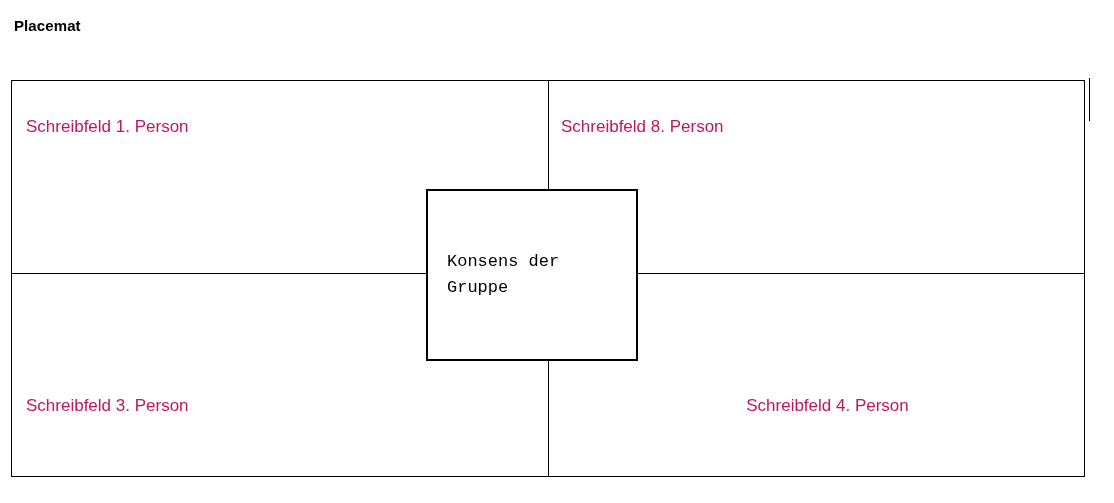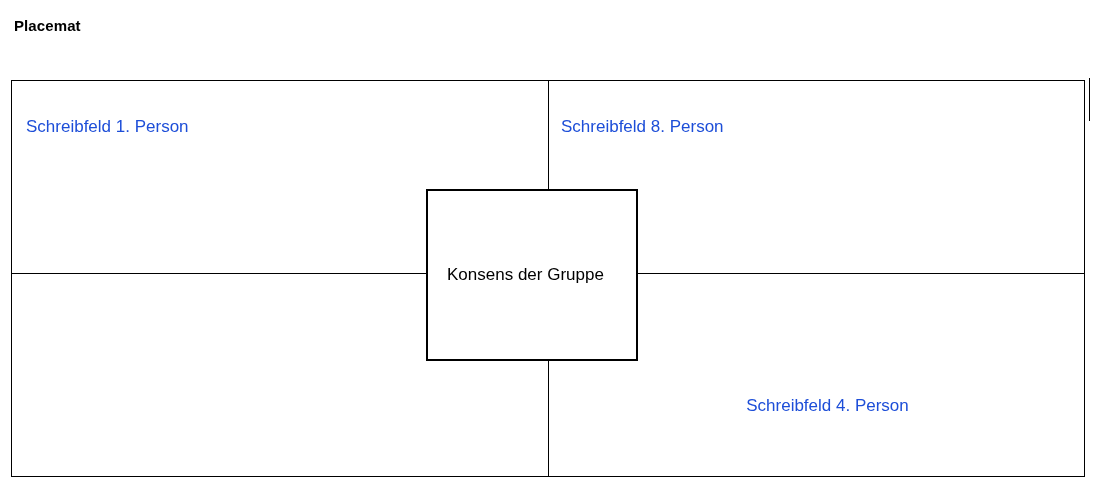--- a/index.html
+++ b/index.html
@@ -57,40 +57,41 @@
   }
   #divider-vertical  { left: 536px; }
   #divider-horizontal{ top: 192px; }
 
   
   .quadrant {
     position: absolute;
     box-sizing: border-box;
     font-size: 17px;
     line-height: 20px;
-    color: #1d4ed8;
+    color: #be185d;
     white-space: nowrap;
   }
   #quadrant-1 { left: 0px;   top: 0px;   width: 536px; height: 192px; padding: 36px 0 0 14px; }
   #quadrant-2 { left: 537px; top: 0px;   width: 537px; height: 192px; padding: 36px 0 0 12px; }
   #quadrant-3 { left: 0px;   top: 193px; width: 536px; height: 203px; padding: 122px 0 0 14px; }
   #quadrant-4 { left: 537px; top: 193px; width: 537px; height: 203px; padding: 122px 0 0 20px; text-align: center; }
 
   
   #center-box {
     position: absolute;
     left: 414px;
     top: 108px;
     width: 212px;
     height: 172px;
     box-sizing: border-box;
     border: 2px solid #000000;
     background: #ffffff;
     display: flex;
     align-items: center;
+    font-family: Liberation Mono, monospace;
   }
   #center-box-label {
     font-size: 17px;
     line-height: 26px;
     padding-left: 19px;
     padding-right: 10px;
     color: #000000;
   }
 
   
@@ -115,20 +116,23 @@
   <div class="divider-h" id="divider-horizontal"></div>
 
   <div class="quadrant" id="quadrant-1">
     <span>Schreibfeld 1. Person</span>
   </div>
 
   <div class="quadrant" id="quadrant-2">
     <span>Schreibfeld 8. Person</span>
   </div>
 
+  <div class="quadrant" id="quadrant-3">
+    <span>Schreibfeld 3. Person</span>
+  </div>
 
   <div class="quadrant" id="quadrant-4">
     <span>Schreibfeld 4. Person</span>
   </div>
 
   <div id="center-box">
     <span id="center-box-label">Konsens der Gruppe</span>
   </div>
 
 </div>

